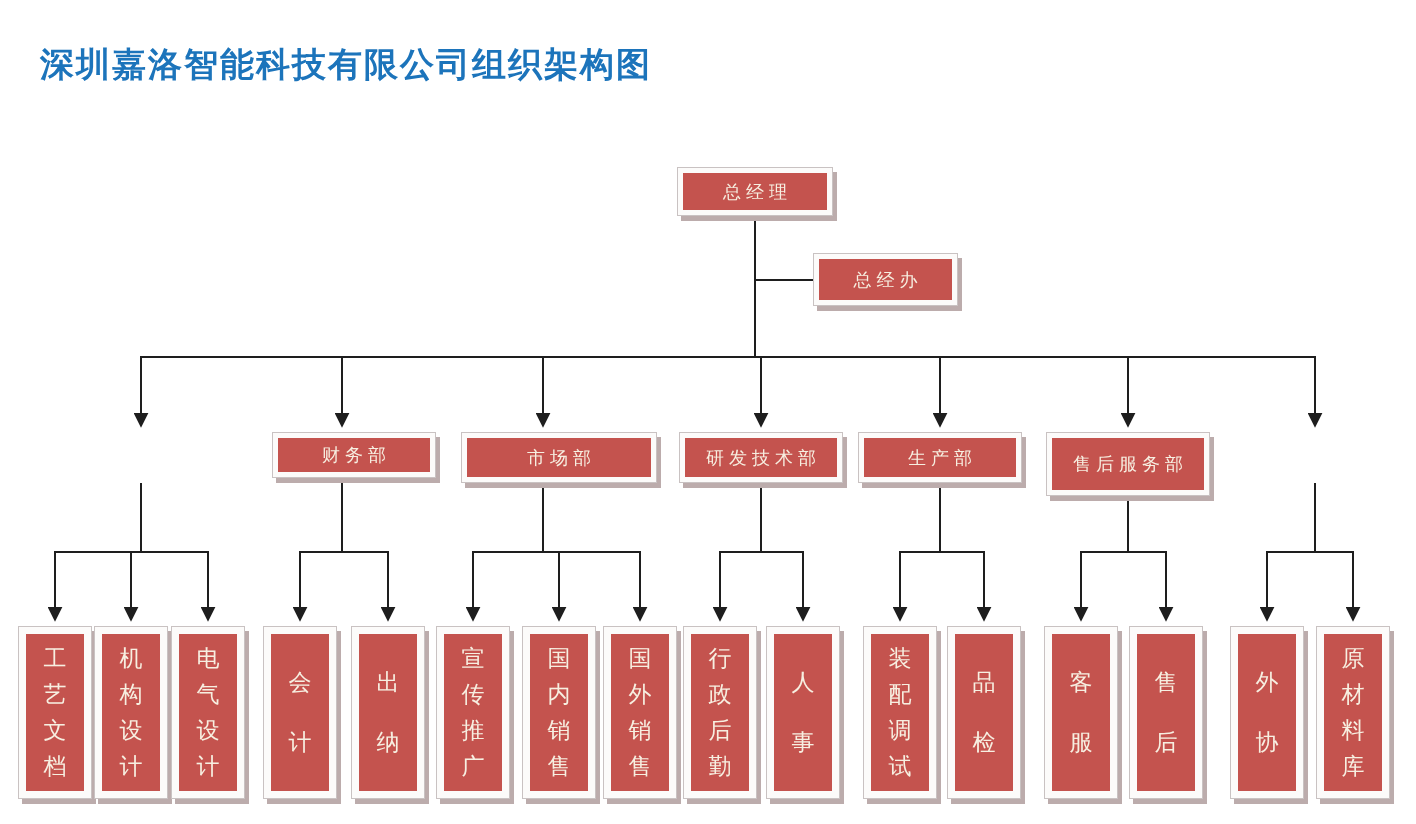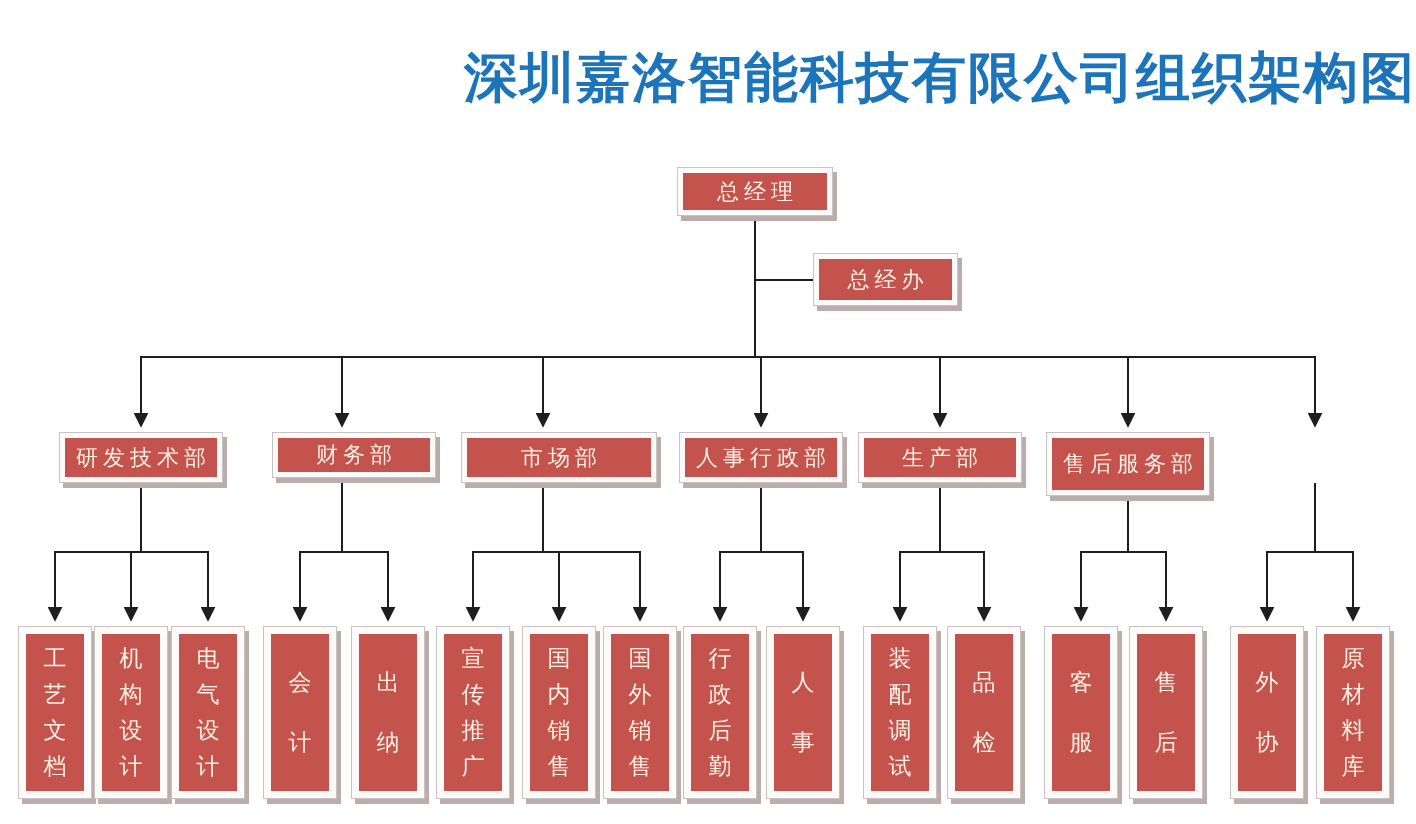--- a/index.html
+++ b/index.html
@@ -13,24 +13,24 @@
     height: 824px;
     background: #ffffff;
     overflow: hidden;
     font-family: "Liberation Serif", serif;
   }
   .title {
     position: absolute;
     top: 42px;
     left: 40px;
     right: 0;
-    text-align: right;
+    text-align: left;
     font-family: "Liberation Sans", sans-serif;
     font-weight: 700;
-    font-size: 54px;
+    font-size: 34px;
     letter-spacing: 2px;
     color: var(--title_color, #1C74BB);
     white-space: nowrap;
   }
   svg.connectors {
     position: absolute;
     left: 0;
     top: 0;
     pointer-events: none;
   }
@@ -49,21 +49,21 @@
     box-shadow: 4px 5px 0 var(--box_shadow, #BCACAC);
   }
   .fill {
     position: absolute;
     inset: 5px;
     background: var(--box_fill, #C4534E);
     color: var(--box_text, #F7EFE1);
     display: flex;
     align-items: center;
     justify-content: center;
-    font-size: 22px;
+    font-size: 18px;
   }
   .fill.h {
     letter-spacing: 5px;
     text-indent: 5px;
     white-space: nowrap;
   }
   .fill.v {
     inset: 7px;
     flex-direction: column;
     justify-content: space-evenly;
@@ -153,31 +153,28 @@
     </g>
   </svg>
 
   <div class="node" style="left:677px;top:167px;width:156px;height:49px">
     <div class="fill h">总经理</div>
   </div>
   <div class="node" style="left:813px;top:253px;width:145px;height:53px">
     <div class="fill h">总经办</div>
   </div>
 
-  <div class="node" style="left:59px;top:432px;width:164px;height:51px">
-    <div class="fill h">研发技术部</div>
-  </div>
   <div class="node" style="left:272px;top:432px;width:164px;height:46px">
     <div class="fill h">财务部</div>
   </div>
   <div class="node" style="left:461px;top:432px;width:196px;height:51px">
     <div class="fill h">市场部</div>
   </div>
   <div class="node" style="left:679px;top:432px;width:164px;height:51px">
-    <div class="fill h">人事行政部</div>
+    <div class="fill h">研发技术部</div>
   </div>
   <div class="node" style="left:858px;top:432px;width:164px;height:51px">
     <div class="fill h">生产部</div>
   </div>
   <div class="node" style="left:1046px;top:432px;width:164px;height:64px">
     <div class="fill h">售后服务部</div>
   </div>
 
   <div class="node" style="left:18px;top:626px;width:74px;height:173px">
     <div class="fill v">

